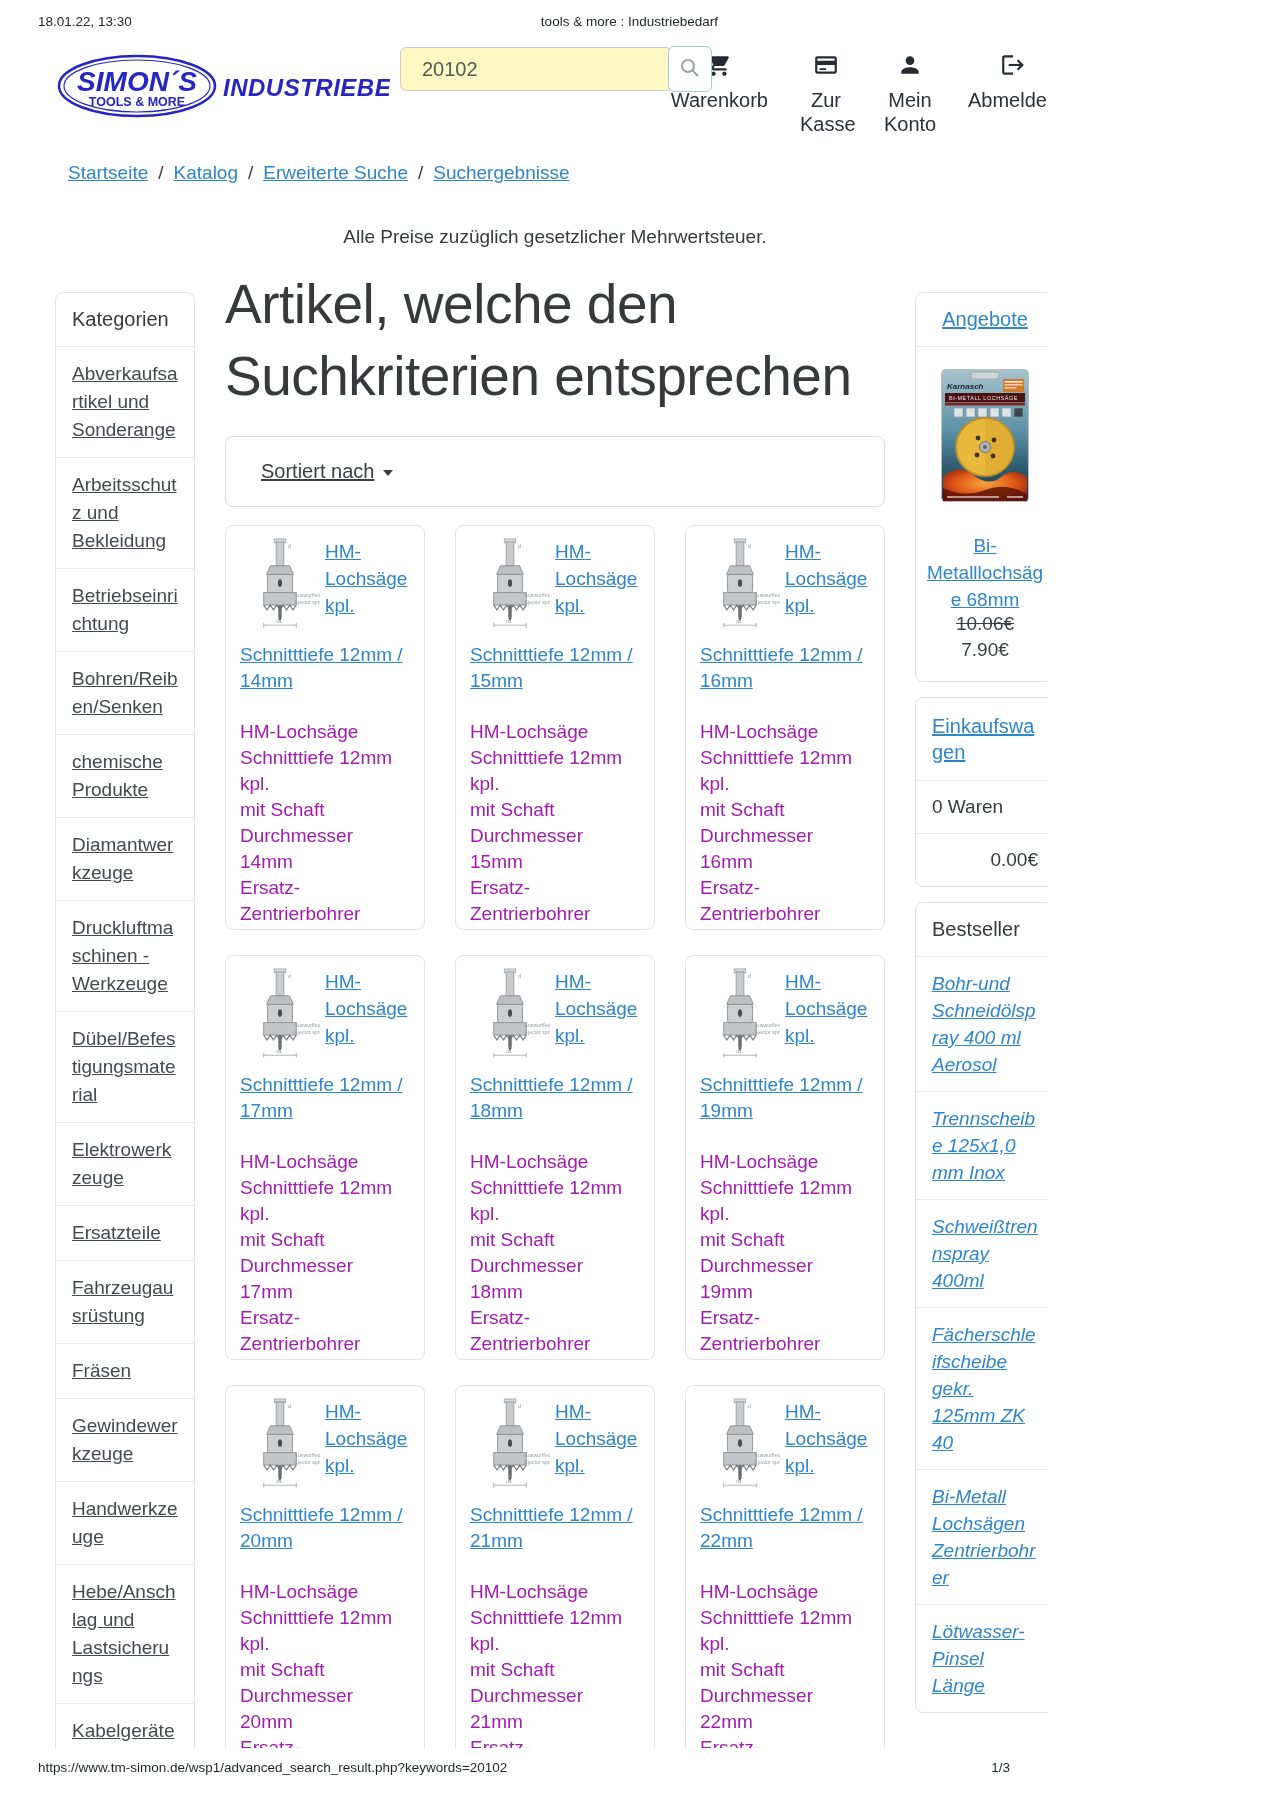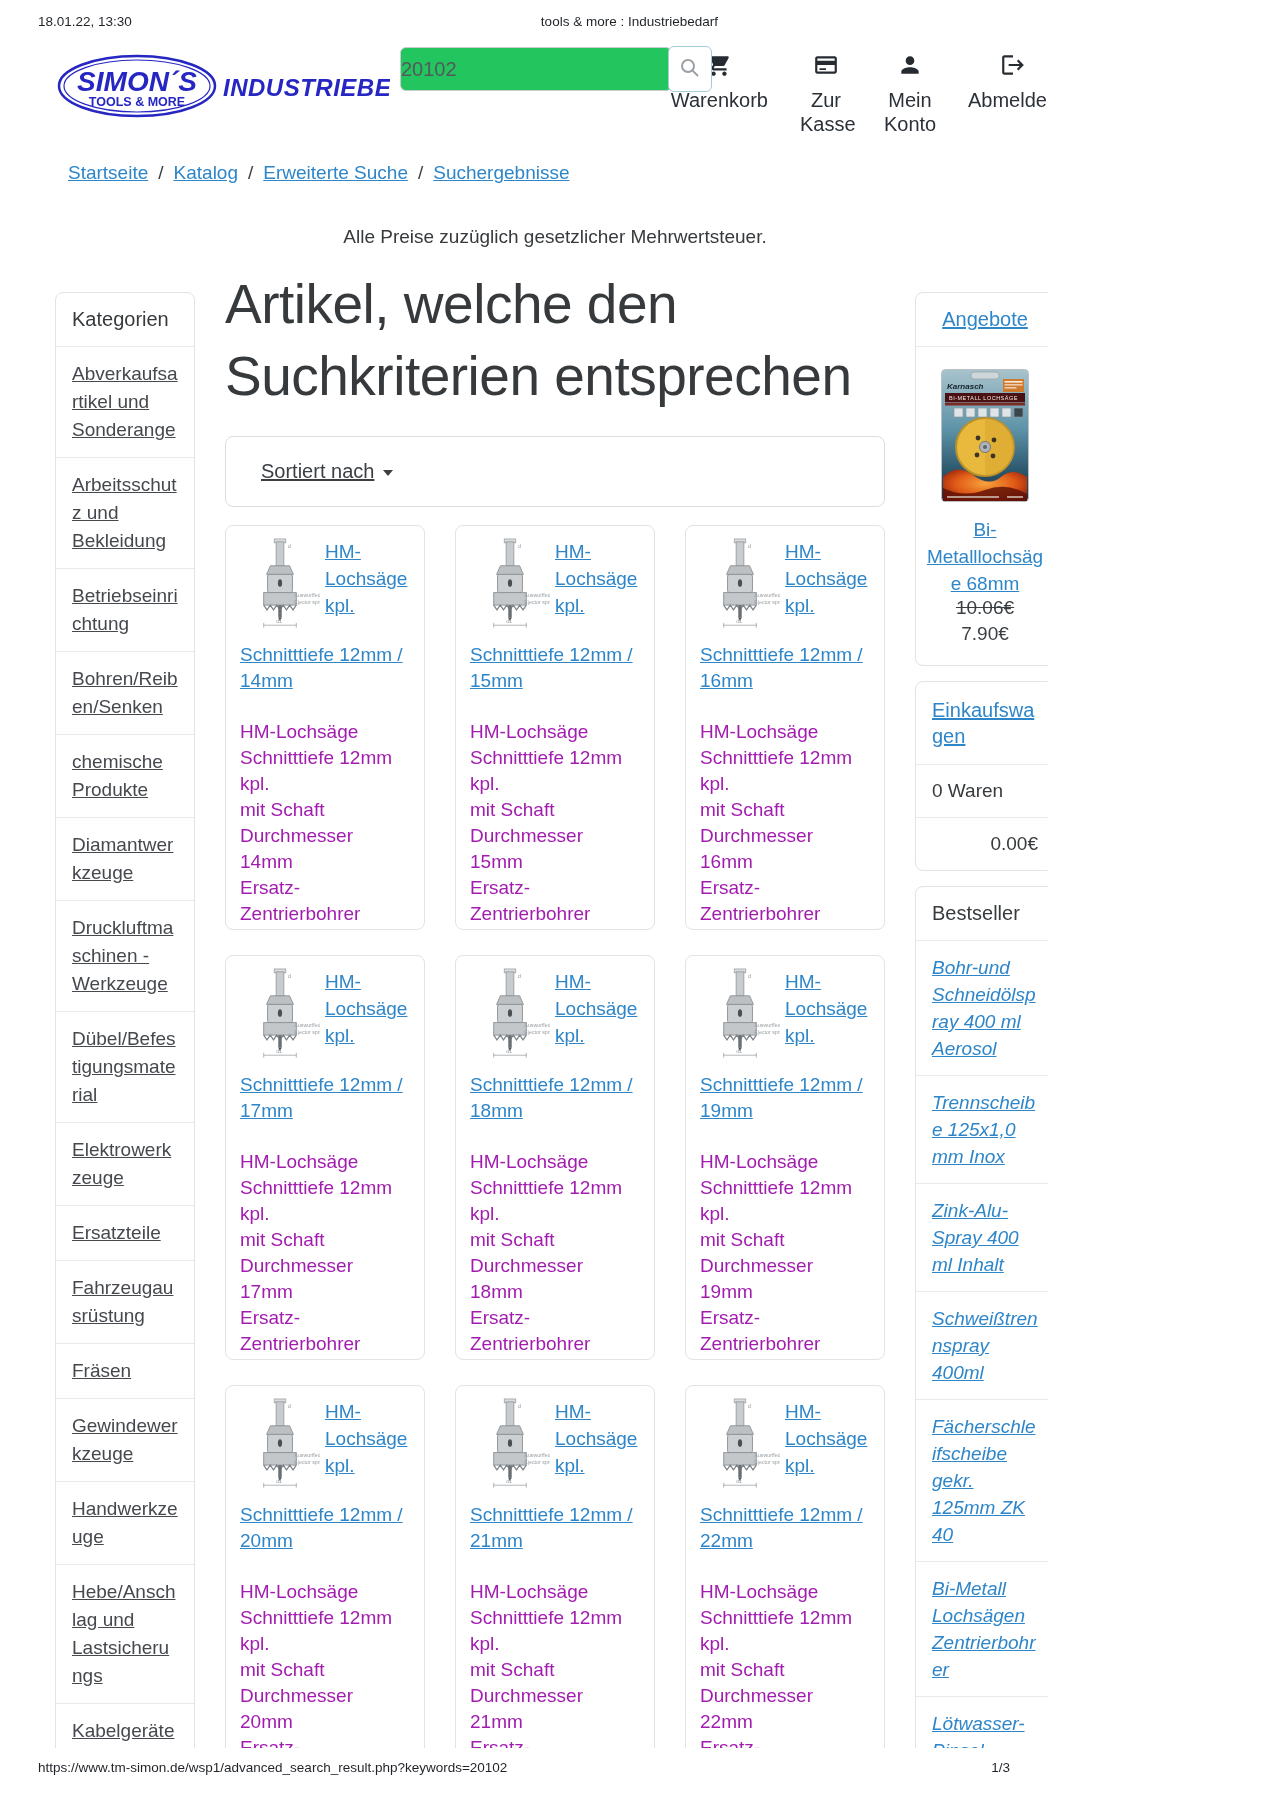--- a/index.html
+++ b/index.html
@@ -15,21 +15,21 @@
                   font-size:13.5px; color:#1f2328; }
   .ph-center { position:absolute; left:50%; transform:translateX(-54%); white-space:nowrap; }
   .print-footer { position:absolute; top:1760px; left:38px; right:38px;
                   display:flex; justify-content:space-between; font-size:13.5px; color:#1f2328; }
 
   
   .site-header { position:absolute; top:42px; left:55px; right:55px; height:100px; }
   .logo { position:absolute; left:0; top:6px; }
   .search { position:absolute; left:345px; top:4px; display:flex; align-items:center; }
   .search input { width:272px; height:44px; border:1px solid #c9cdd1; border-radius:6px;
-                  padding:0 0; font-size:20px; color:#55585c; font-family:inherit; background:#22c55e; }
+                  padding:0 21px; font-size:20px; color:#55585c; font-family:inherit; background:#fef9c3; }
   .search-btn { width:44px; height:46px; margin-left:-4px; background:#fff;
                 border:1px solid #a5ccd6; border-radius:6px; display:flex;
                 align-items:center; justify-content:center; z-index:1; cursor:pointer; }
   .user-nav { position:absolute; right:160px; top:10px; display:flex; gap:32px; }
   .nav-item { display:flex; flex-direction:column; align-items:center; cursor:pointer; }
   .nav-item svg { width:26px; height:26px; fill:#262b31; }
   .nav-label { margin-top:6px; font-size:20px; line-height:24px; color:#2b3137; text-align:center; }
   .nav-item.narrow .nav-label { width:52px; }
 
   .breadcrumb { position:absolute; top:162px; left:68px; font-size:19px; color:#3a3f44; }
@@ -70,21 +70,21 @@
   .pc-title { font-size:19px; line-height:27px; flex:1; min-width:0; overflow-wrap:break-word; }
   .pc-variant { display:block; margin-top:12px; font-size:19px; line-height:26px; font-weight:bold; font-weight:normal; }
   .pc-desc { margin-top:25px; font-size:19px; line-height:26px; color:#a21caf; }
 
   
   .col-right .card { margin-bottom:15px; }
   .offers { text-align:center; }
   .offers .card-header { border-bottom:1px solid #e9e9e9; }
   .offers-body { padding:22px 10px 20px; }
   .offer-img { display:block; margin:0 auto; }
-  .offer-link { display:block; margin-top:10px; font-size:19px; line-height:27px; overflow-wrap:anywhere; }
+  .offer-link { display:block; margin-top:26px; font-size:19px; line-height:27px; overflow-wrap:anywhere; }
   .offer-old { margin-top:0; font-size:19px; text-decoration:line-through; color:#3a3f44; }
   .offer-new { margin-top:4px; font-size:19px; color:#3a3f44; }
   .cartcard-title { display:block; font-size:20px; line-height:26px; overflow-wrap:anywhere; }
   .cart-row { border-top:1px solid #e9e9e9; padding:15px 16px; font-size:19px; color:#373a3c; }
   .cart-total { text-align:right; }
   .bs-list { list-style:none; }
   .bs-item { border-top:1px solid #e9e9e9; padding:13px 16px;font-style:italic; }
   .bs-link { font-size:19px; line-height:27px; overflow-wrap:anywhere; display:block; }
 </style>
 </head>
@@ -534,23 +534,20 @@
         <div class="card">
           <div class="card-header">Bestseller</div>
           <ul class="bs-list">
               <li class="bs-item">
     <a class="bs-link link-blue">Bohr-und Schneidölspray 400 ml Aerosol</a>
   </li>
               <li class="bs-item">
     <a class="bs-link link-blue">Trennscheibe 125x1,0 mm Inox</a>
   </li>
               <li class="bs-item">
-    <a class="bs-link link-blue">Zink-Alu-Spray 400 ml Inhalt</a>
-  </li>
-              <li class="bs-item">
     <a class="bs-link link-blue">Schweißtrennspray 400ml</a>
   </li>
               <li class="bs-item">
     <a class="bs-link link-blue">Fächerschleifscheibe gekr. 125mm ZK 40</a>
   </li>
               <li class="bs-item">
     <a class="bs-link link-blue">Bi-Metall Lochsägen Zentrierbohrer</a>
   </li>
               <li class="bs-item">
     <a class="bs-link link-blue">Lötwasser-Pinsel Länge</a>

